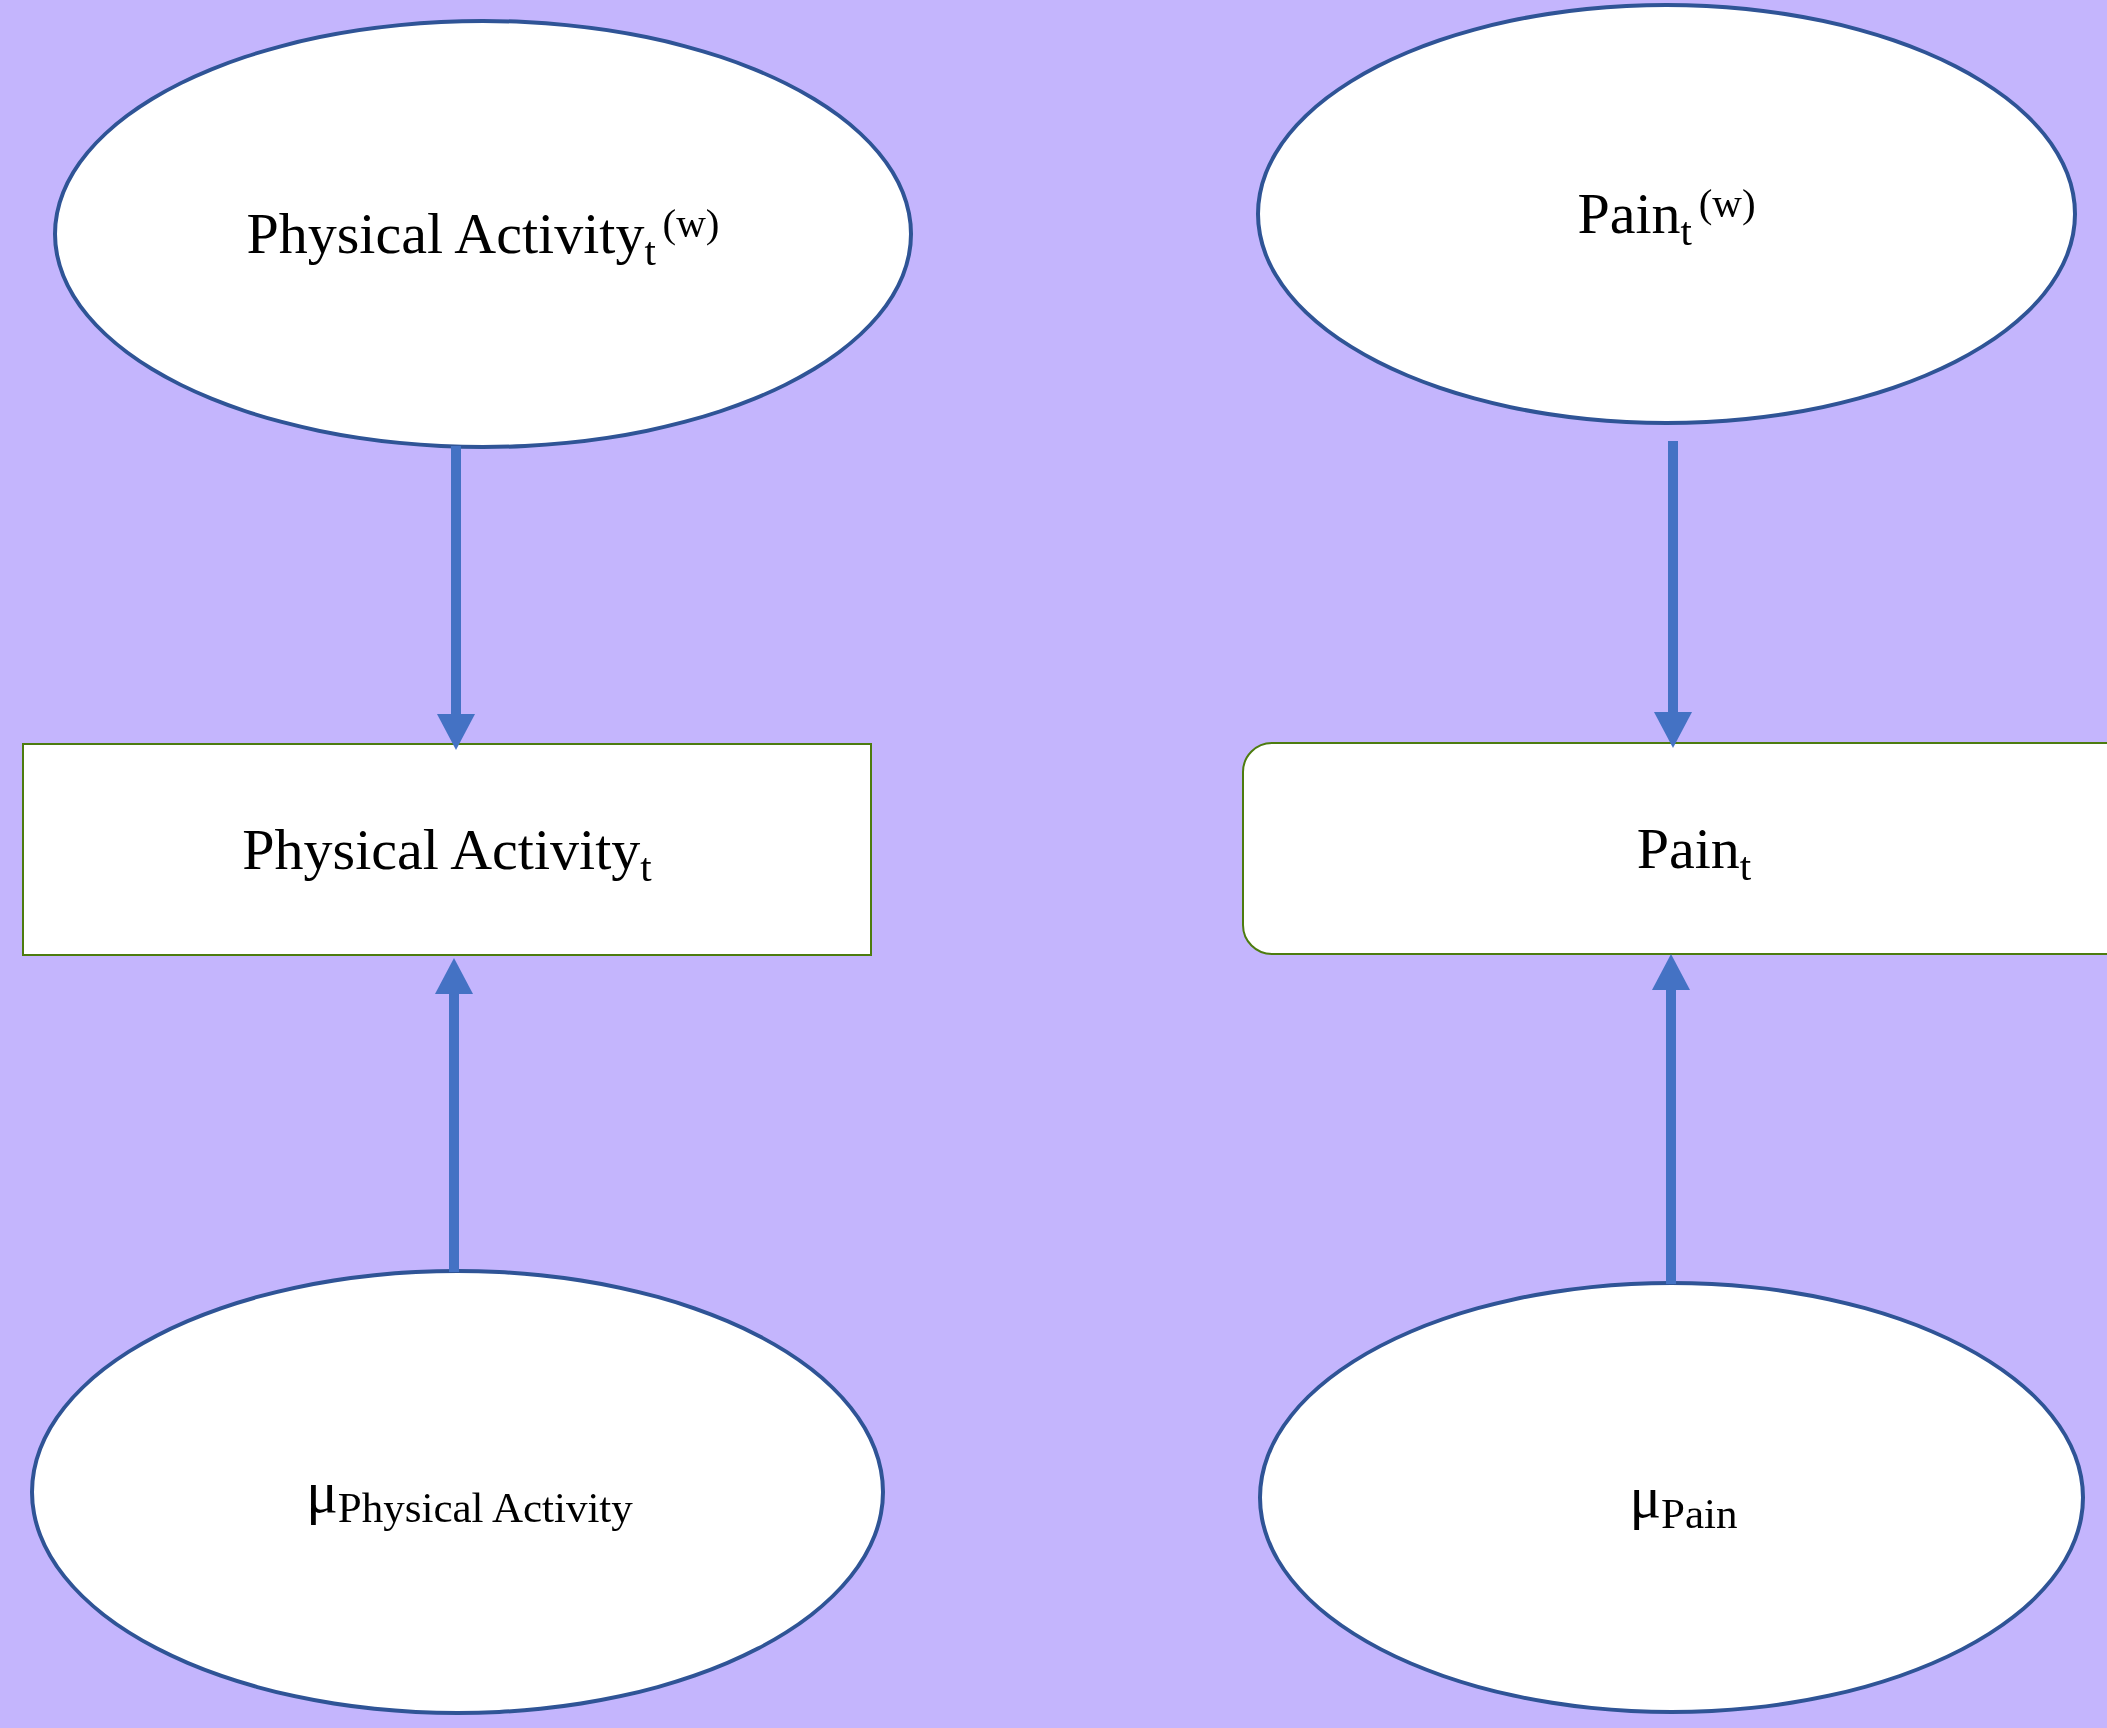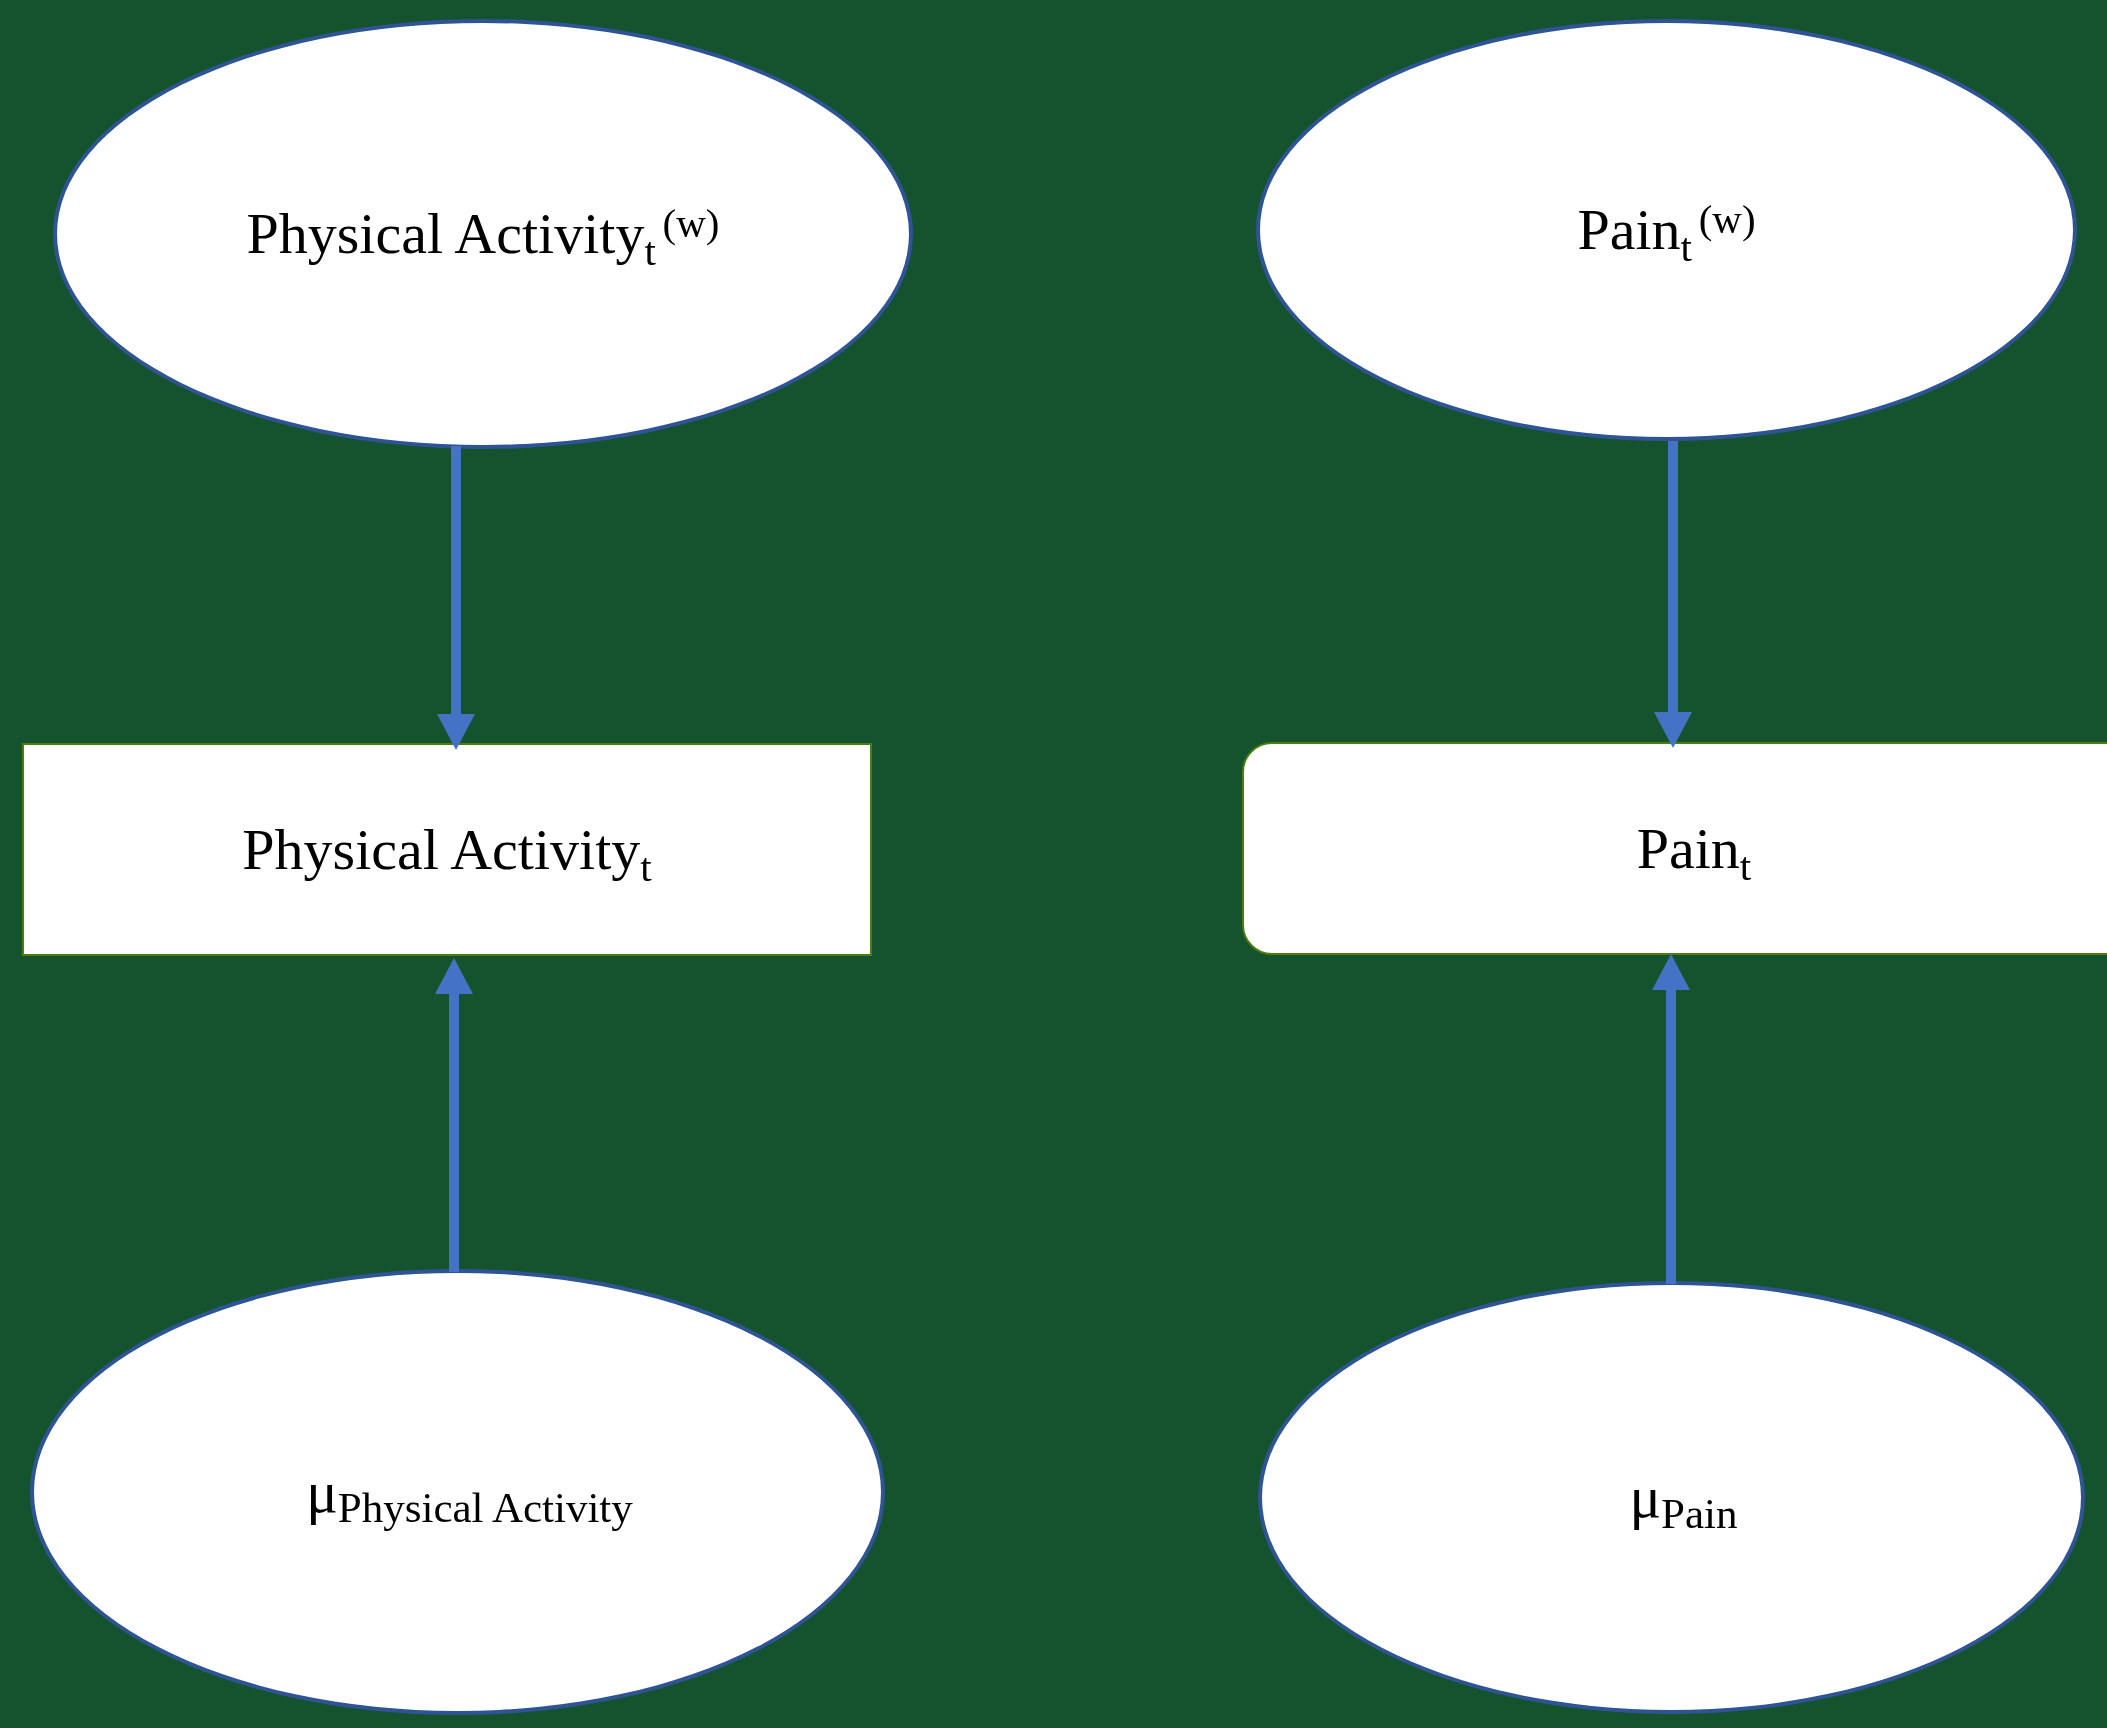--- a/index.html
+++ b/index.html
@@ -4,21 +4,21 @@
 <style>
   html, body {
     margin: 0;
     padding: 0;
     background: #ffffff;
   }
   #canvas {
     position: relative;
     width: 2108px;
     height: 1729px;
-    background: #14532d;
+    background: #c4b5fd;
     font-family: "Liberation Serif", serif;
     color: #000000;
     overflow: hidden;
   }
   .node {
     position: absolute;
     display: flex;
     align-items: center;
     justify-content: center;
     box-sizing: border-box;
@@ -79,21 +79,21 @@
 <body>
 
 <div id="canvas">
 
   <div class="node ellipse" style="left:53px; top:19px; width:860px; height:430px;">
     <div class="node-label">
       <span class="base">Physical Activity</span><span class="sub">t</span><span class="sup">(w)</span>
     </div>
   </div>
 
-  <div class="node ellipse" style="left:1256px; top:19px; width:821px; height:422px;text-align:right;">
+  <div class="node ellipse" style="left:1256px; top:3px; width:821px; height:422px;text-align:right;">
     <div class="node-label">
       <span class="base">Pain</span><span class="sub">t</span><span class="sup">(w)</span>
     </div>
   </div>
 
   <div class="node rect" style="left:22px; top:743px; width:850px; height:213px;">
     <div class="node-label">
       <span class="base">Physical Activity</span><span class="sub">t</span>
     </div>
   </div>

